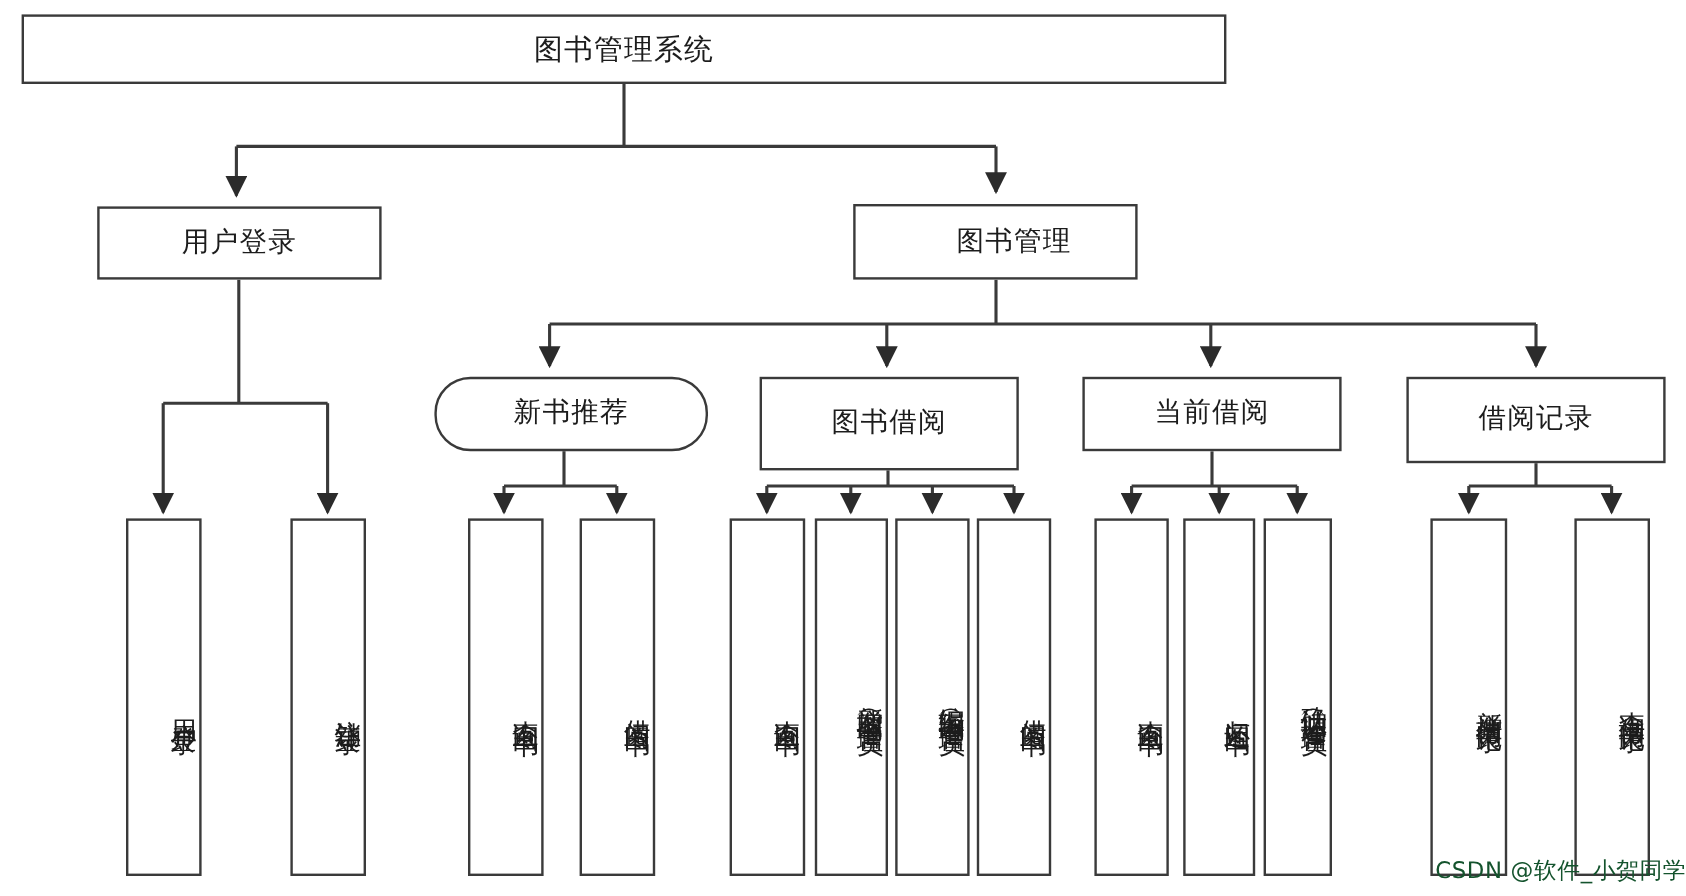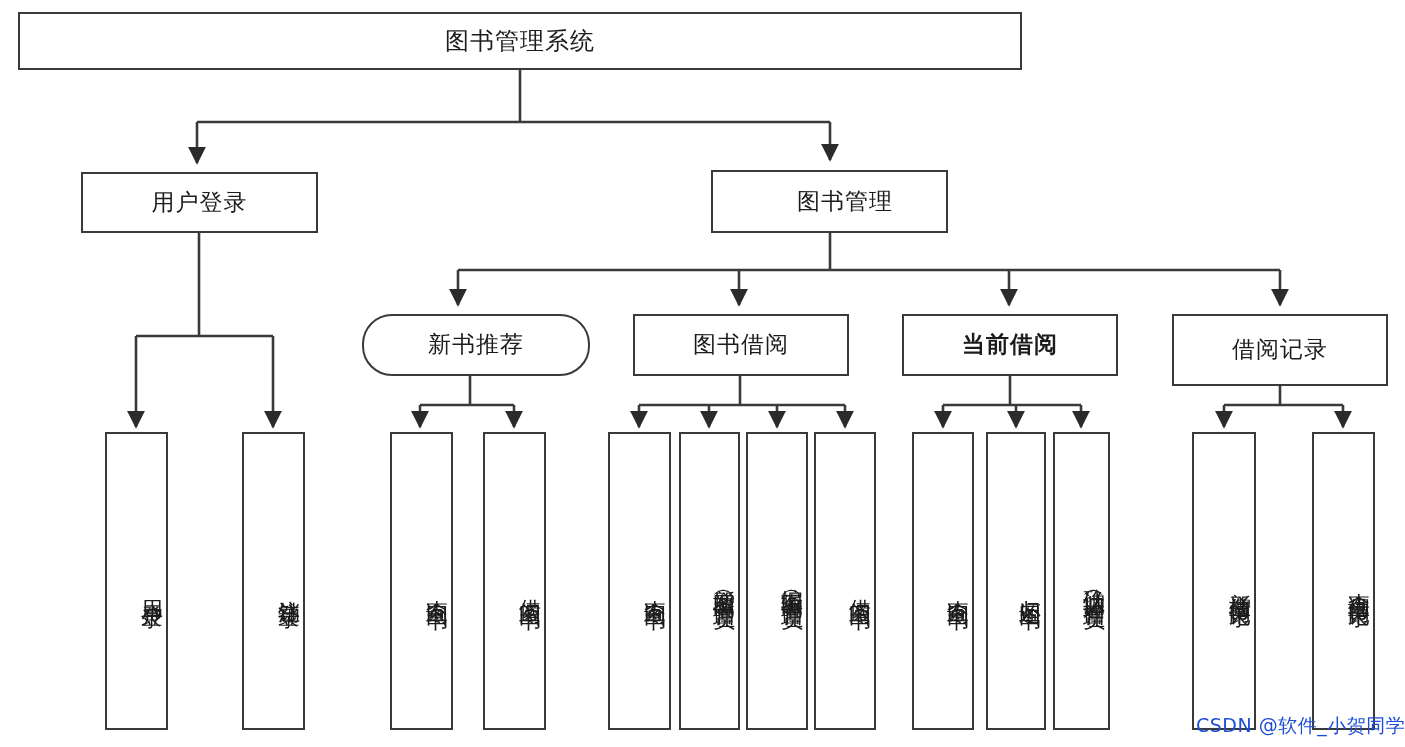--- a/index.html
+++ b/index.html
@@ -53,21 +53,21 @@
     letter-spacing: 3px;
     align-items: flex-start;
     justify-content: center;
     padding-top: 14px;
   }
   .node.vert.tall {
     padding-top: 6px;
   }
   .watermark {
     position: absolute;
-    color: #1d4ed8;
+    color: #14532d;
     font-size: 19px;
     letter-spacing: 0.5px;
     white-space: nowrap;
     user-select: none;
   }
 </style>
 </head>
 <body>
 
 <div id="canvas">
@@ -129,24 +129,24 @@
   <div class="node horiz" style="left:81px; top:172px; width:237px; height:61px;">
     <span>用户登录</span>
   </div>
   <div class="node horiz" style="left:711px; top:170px; width:237px; height:63px;padding-left:31px;">
     <span>图书管理</span>
   </div>
 
   <div class="node horiz" style="left:362px; top:314px; width:228px; height:62px;border-radius:30px;">
     <span>新书推荐</span>
   </div>
-  <div class="node horiz" style="left:633px; top:314px; width:216px; height:62px;">
+  <div class="node horiz" style="left:633px; top:314px; width:216px; height:78px;">
     <span>图书借阅</span>
   </div>
-  <div class="node horiz" style="left:902px; top:314px; width:216px; height:62px;font-weight:bold;">
+  <div class="node horiz" style="left:902px; top:314px; width:216px; height:62px;">
     <span>当前借阅</span>
   </div>
   <div class="node horiz" style="left:1172px; top:314px; width:216px; height:72px;">
     <span>借阅记录</span>
   </div>
 
   <div class="node vert" style="left:105px; top:432px; width:63px; height:298px;">
     <span>用户登录</span>
   </div>
   <div class="node vert" style="left:242px; top:432px; width:63px; height:298px;">

